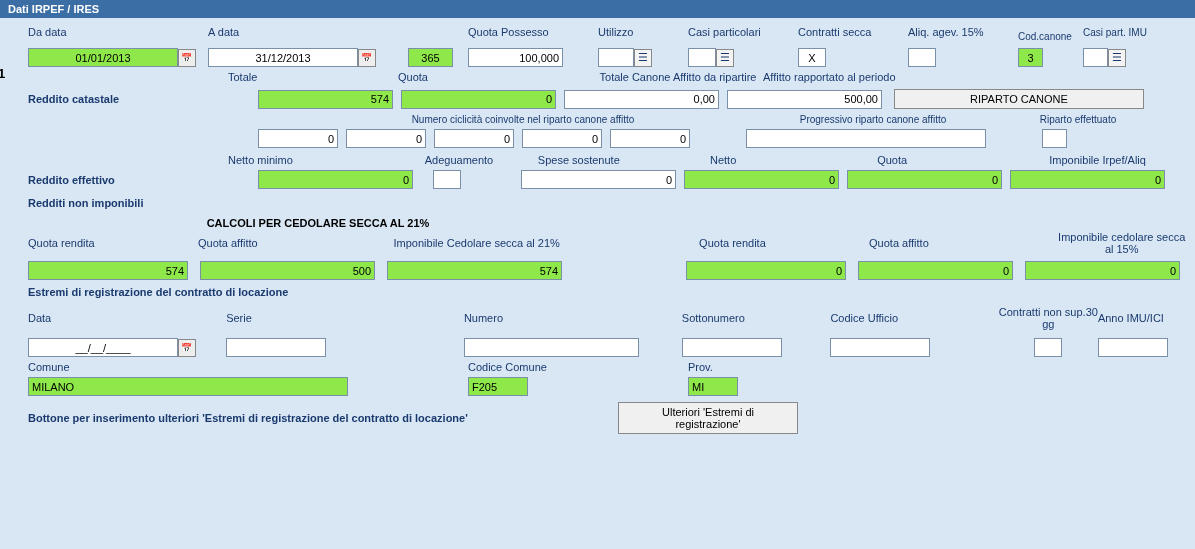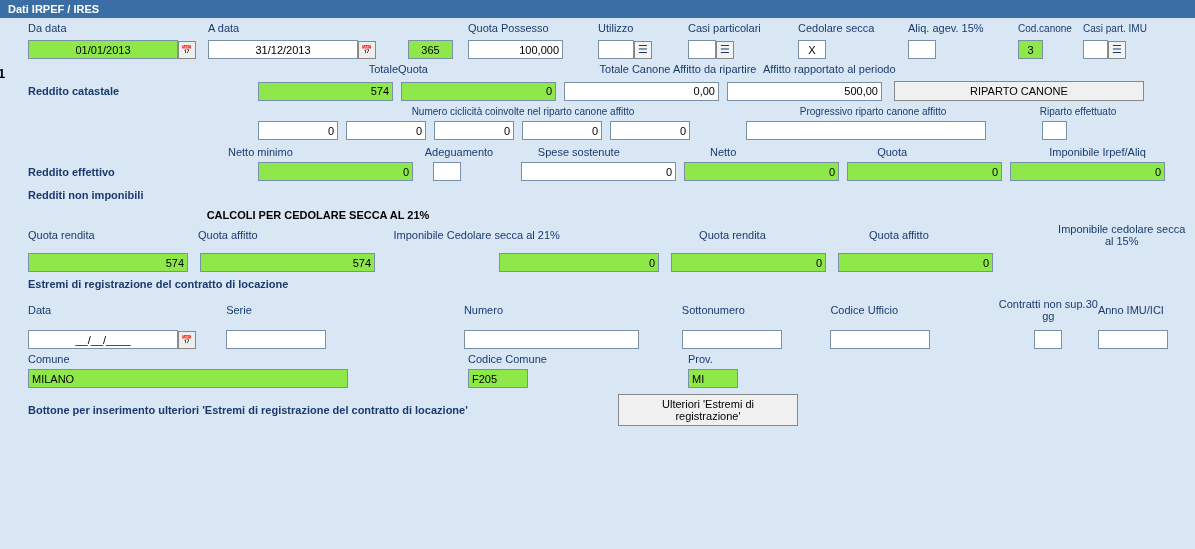--- a/index.html
+++ b/index.html
@@ -89,23 +89,23 @@
 
 <div class="content">
   <div class="row-num">1</div>
 
   <div class="row" style="margin-left:20px; gap:0;">
     <div style="width:180px;"><span class="label">Da data</span></div>
     <div style="width:260px;"><span class="label">A data</span></div>
     <div style="width:130px;"><span class="label">Quota Possesso</span></div>
     <div style="width:90px;"><span class="label">Utilizzo</span></div>
     <div style="width:110px;"><span class="label">Casi particolari</span></div>
-    <div style="width:110px;"><span class="label">Cedolare secca</span></div>
+    <div style="width:110px;"><span class="label">Contratti secca</span></div>
     <div style="width:110px;"><span class="label">Aliq. agev. 15%</span></div>
-    <div style="width:65px;"><span class="label-sm">Cod.canone</span></div>
+    <div style="width:65px;margin-top:8px;"><span class="label-sm">Cod.canone</span></div>
     <div style="width:70px;"><span class="label-sm">Casi part. IMU</span></div>
   </div>
 
   <div class="row" style="margin:6px 0 0 20px; align-items:center;">
     <div style="width:180px;" class="row">
       <input type="text" class="green-input center" style="width: 150px;" value="01/01/2013">
       <span class="cal-btn">📅</span>
     </div>
     <div style="width:200px;" class="row">
       <input type="text" class="center" style="width: 150px;" value="31/12/2013">
@@ -124,21 +124,21 @@
     <div style="width:110px;"><input type="text" class="center" style="width: 28px;" value="X"></div>
     <div style="width:110px;"><input type="text" style="width: 28px;" value=""></div>
     <div style="width:65px;"><input type="text" class="green-input center" style="width: 25px;" value="3"></div>
     <div style="width:70px;" class="row">
       <input type="text" style="width: 25px;" value="">
       <span class="mini-btn">☰</span>
     </div>
   </div>
 
   <div class="row" style="margin:4px 0 0 220px;">
-    <div style="width:170px;text-align:right;"><span class="label">Totale</span></div>
+    <div style="width:170px;"><span class="label">Totale</span></div>
     <div style="width:195px;"><span class="label">Quota</span></div>
     <div style="width:170px;" class="center"><span class="label">Totale Canone Affitto da ripartire</span></div>
     <div style="width:200px;"><span class="label">Affitto rapportato al periodo</span></div>
   </div>
 
   <div class="row" style="margin:6px 0 0 20px; align-items:center;">
     <div style="width:230px;"><span class="label-bold">Reddito catastale</span></div>
     <input type="text" class="green-input right" style="width: 135px;" value="574">
     <div style="width:8px;"></div>
     <input type="text" class="green-input right" style="width: 155px;" value="0">
@@ -205,20 +205,21 @@
     <div style="width:190px;"><span class="label">Quota affitto</span></div>
     <div style="width:210px;" class="center"><span class="label">Imponibile Cedolare secca al 21%</span></div>
     <div style="width:100px;"></div>
     <div style="width:170px;"><span class="label">Quota rendita</span></div>
     <div style="width:190px;"><span class="label">Quota affitto</span></div>
     <div style="width:150px;" class="center"><span class="label">Imponibile cedolare secca al 15%</span></div>
   </div>
 
   <div class="row" style="margin:6px 0 0 20px; gap:12px;">
     <input type="text" class="green-input right" style="width: 160px;" value="574">
+    <input type="text" class="green-input right" style="width: 175px;" value="500">
     <input type="text" class="green-input right" style="width: 175px;" value="574">
     <div style="width:100px;"></div>
     <input type="text" class="green-input right" style="width: 160px;" value="0">
     <input type="text" class="green-input right" style="width: 155px;" value="0">
     <input type="text" class="green-input right" style="width: 155px;" value="0">
   </div>
 
   <div class="section-title" style="margin:4px 0 0 20px;">Estremi di registrazione del contratto di locazione</div>
 
   <div class="row" style="margin:6px 0 0 20px;">

